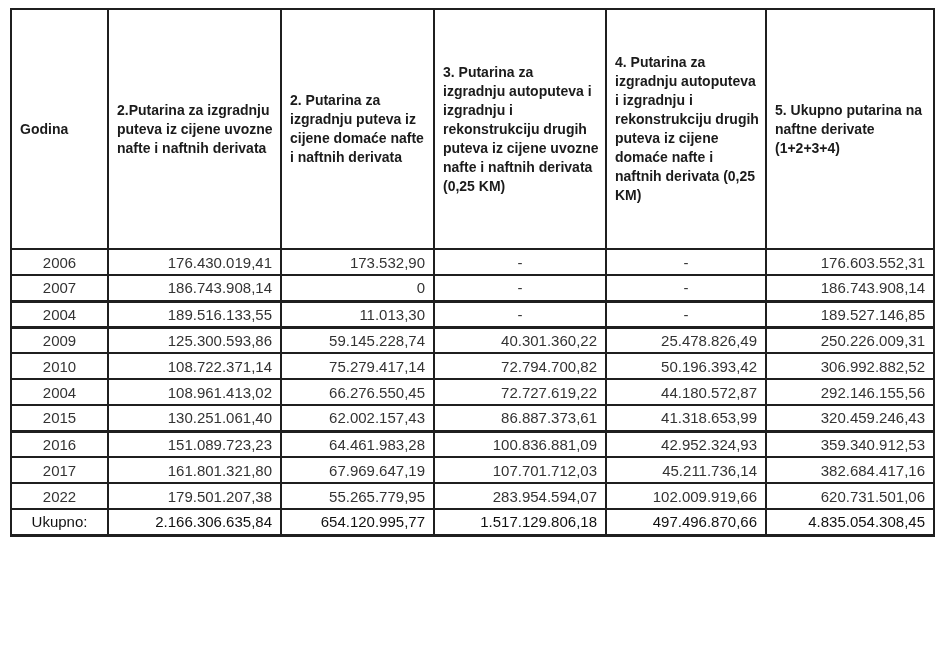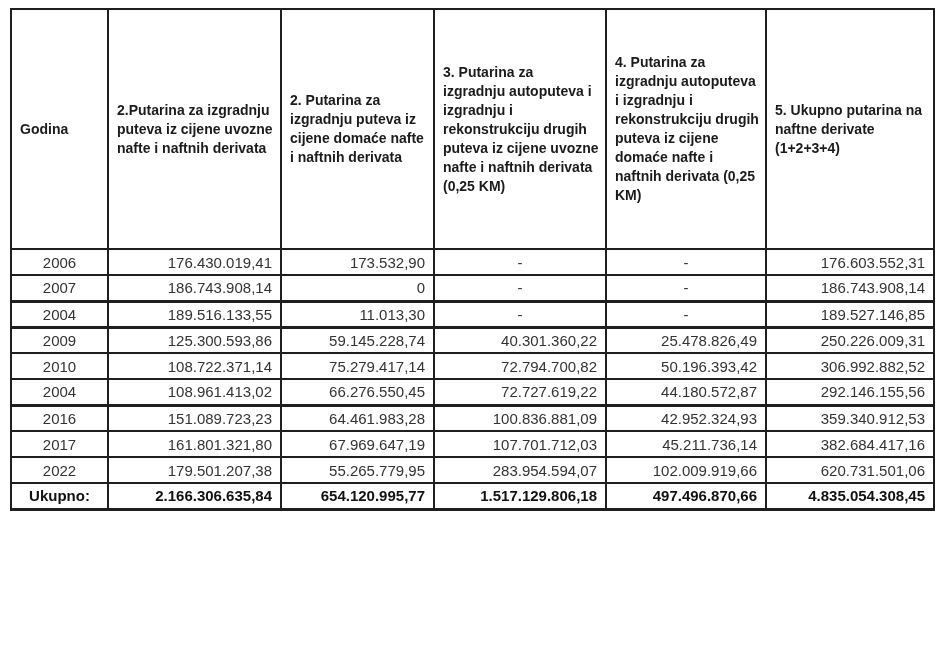--- a/index.html
+++ b/index.html
@@ -57,21 +57,21 @@
     white-space: nowrap;
   }
   tbody td.year-cell  { text-align: center; border-radius: 9px; }
   tbody td.value-cell { text-align: right; }
   tbody td.dash       { text-align: center; color: #3a3a3a; }
 
   tr.thick-top td { border-top-width: 3px; }
 
   
   tr.total-row td {
-    font-weight: bold;
+    font-weight: normal;
     color: #111111;
     border-bottom-width: 3px;
     border-top-width: 2px;
   }
 </style>
 </head>
 <body>
 
 <div class="page">
   <table class="toll-table">
@@ -135,20 +135,28 @@
     <td class="value-cell">306.992.882,52</td>
   </tr>
         <tr>
     <td class="year-cell">2004</td>
     <td class="value-cell">108.961.413,02</td>
     <td class="value-cell">66.276.550,45</td>
     <td class="value-cell">72.727.619,22</td>
     <td class="value-cell">44.180.572,87</td>
     <td class="value-cell">292.146.155,56</td>
   </tr>
+        <tr>
+    <td class="year-cell">2015</td>
+    <td class="value-cell">130.251.061,40</td>
+    <td class="value-cell">62.002.157,43</td>
+    <td class="value-cell">86.887.373,61</td>
+    <td class="value-cell">41.318.653,99</td>
+    <td class="value-cell">320.459.246,43</td>
+  </tr>
         <tr class="thick-top">
     <td class="year-cell">2016</td>
     <td class="value-cell">151.089.723,23</td>
     <td class="value-cell">64.461.983,28</td>
     <td class="value-cell">100.836.881,09</td>
     <td class="value-cell">42.952.324,93</td>
     <td class="value-cell">359.340.912,53</td>
   </tr>
         <tr>
     <td class="year-cell">2017</td>

